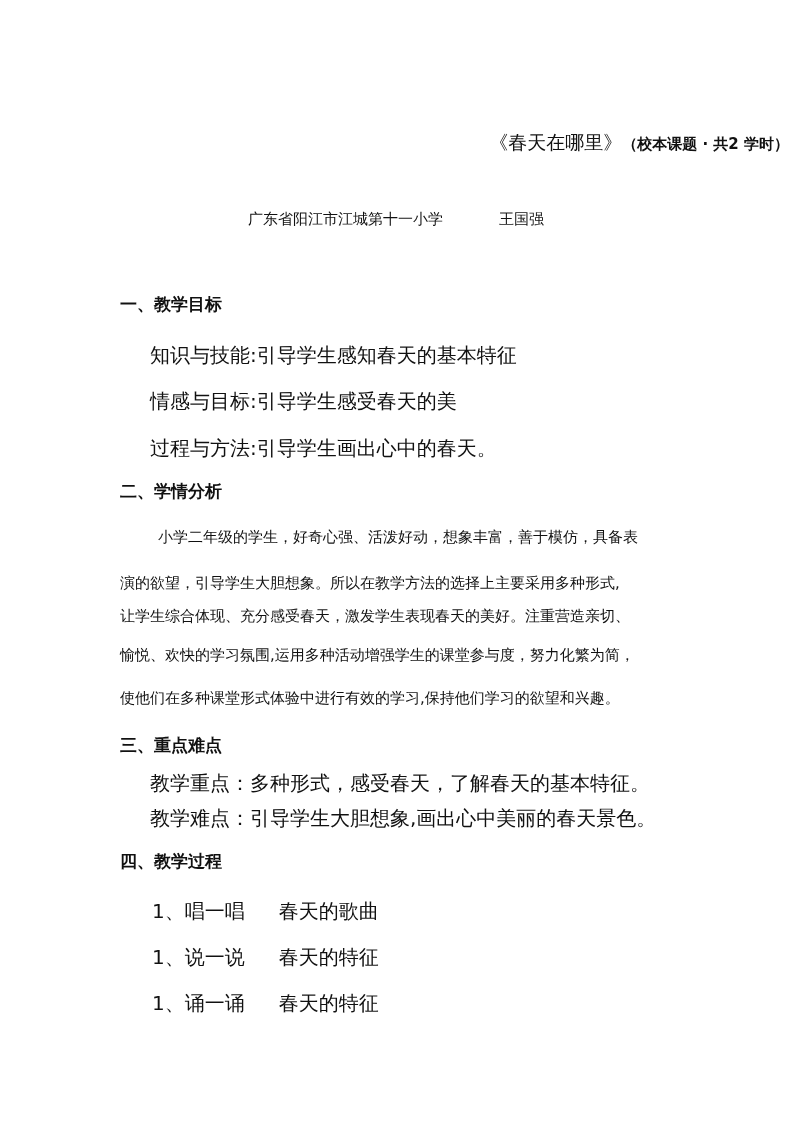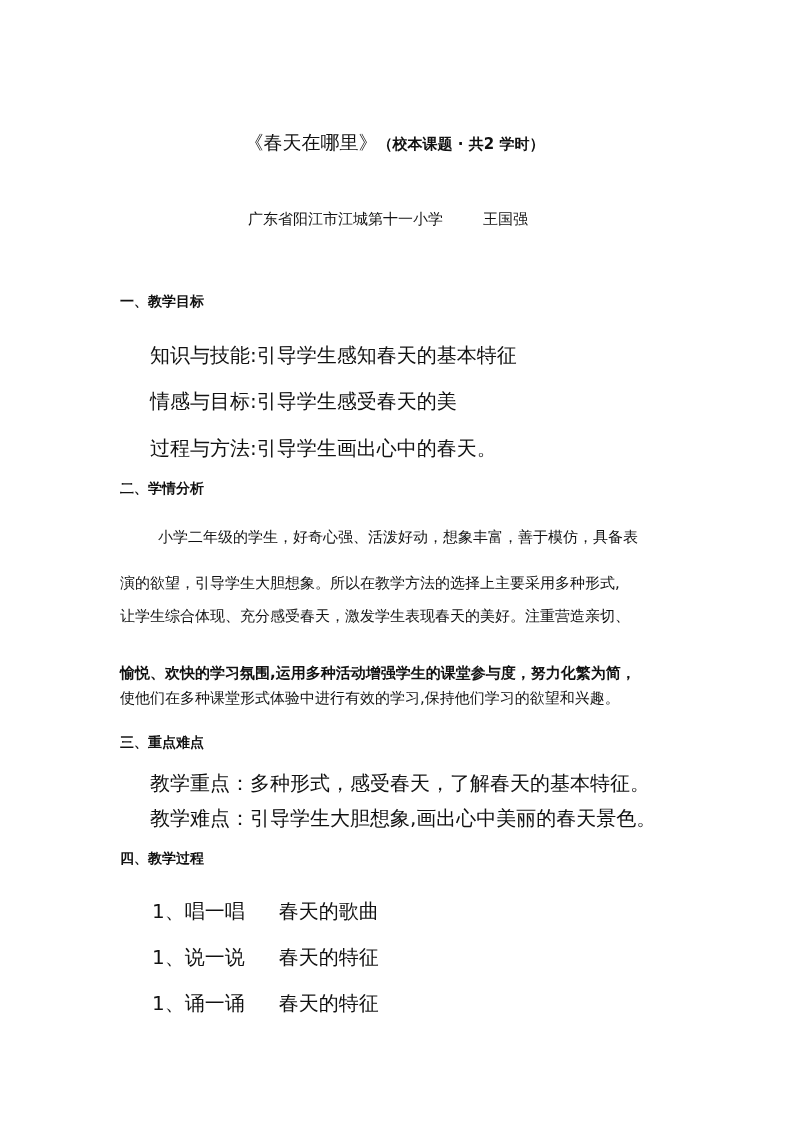--- a/index.html
+++ b/index.html
@@ -1,23 +1,23 @@
 <!DOCTYPE html>
 <html><head>
 <meta charset="utf-8">
 <style>
   html, body { margin: 0; padding: 0; background: #ffffff; }
   body { width: 794px; height: 1123px; position: relative; overflow: hidden;
          font-family: "DejaVu Sans", "Liberation Sans", sans-serif; color: #111; }
   .abs { position: absolute; white-space: nowrap; }
-  .title { top: 130px; left: 0; width: 789px; text-align: center; font-size: 19px; }
+  .title { top: 130px; left: 0; width: 789px; text-align: right; font-size: 19px; }
   .title .sub { font-size: 15px; font-weight: bold; }
   .author { top: 210px; left: 248px; font-size: 15px; }
-  .author .name { margin-left: 40px; }
-  .h { font-size: 14px; font-weight: bold; left: 120px; }
+  .author .name { margin-left: 56px; }
+  .h { font-size: 17px; font-weight: bold; left: 120px; }
   .p { font-size: 20px; }
   .ind { left: 150px; }
   .para { left: 120px; font-size: 15px; }
   .item-gap { display: inline-block; width: 34px; }
 </style>
 </head>
 <body>
 
 <div class="abs title">
   <span>《春天在哪里》</span><span class="sub">（校本课题 · 共2 学时）</span>
@@ -29,21 +29,21 @@
 
 <div class="abs h" style="top:293px;">一、教学目标</div>
 <div class="abs p ind" style="top:342px;">知识与技能:引导学生感知春天的基本特征</div>
 <div class="abs p ind" style="top:388px;">情感与目标:引导学生感受春天的美</div>
 <div class="abs p ind" style="top:435px;">过程与方法:引导学生画出心中的春天。</div>
 
 <div class="abs h" style="top:480px;">二、学情分析</div>
 <div class="abs para" style="top:528px; left:150px;margin-left:8px;">小学二年级的学生，好奇心强、活泼好动，想象丰富，善于模仿，具备表</div>
 <div class="abs para" style="top:574px;">演的欲望，引导学生大胆想象。所以在教学方法的选择上主要采用多种形式,</div>
 <div class="abs para" style="top:607px;">让学生综合体现、充分感受春天，激发学生表现春天的美好。注重营造亲切、</div>
-<div class="abs para" style="top:664px;font-weight:bold;">愉悦、欢快的学习氛围,运用多种活动增强学生的课堂参与度，努力化繁为简，</div>
+<div class="abs para" style="top:646px;">愉悦、欢快的学习氛围,运用多种活动增强学生的课堂参与度，努力化繁为简，</div>
 <div class="abs para" style="top:689px;">使他们在多种课堂形式体验中进行有效的学习,保持他们学习的欲望和兴趣。</div>
 
 <div class="abs h" style="top:734px;">三、重点难点</div>
 <div class="abs p ind" style="top:770px;">教学重点：多种形式，感受春天，了解春天的基本特征。</div>
 <div class="abs p ind" style="top:805px;">教学难点：引导学生大胆想象,画出心中美丽的春天景色。</div>
 
 <div class="abs h" style="top:850px;text-align:center;">四、教学过程</div>
 <div class="abs p" style="top:898px; left:152px;">
   <span>1、唱一唱</span><span class="item-gap"></span><span>春天的歌曲</span>
 </div>

